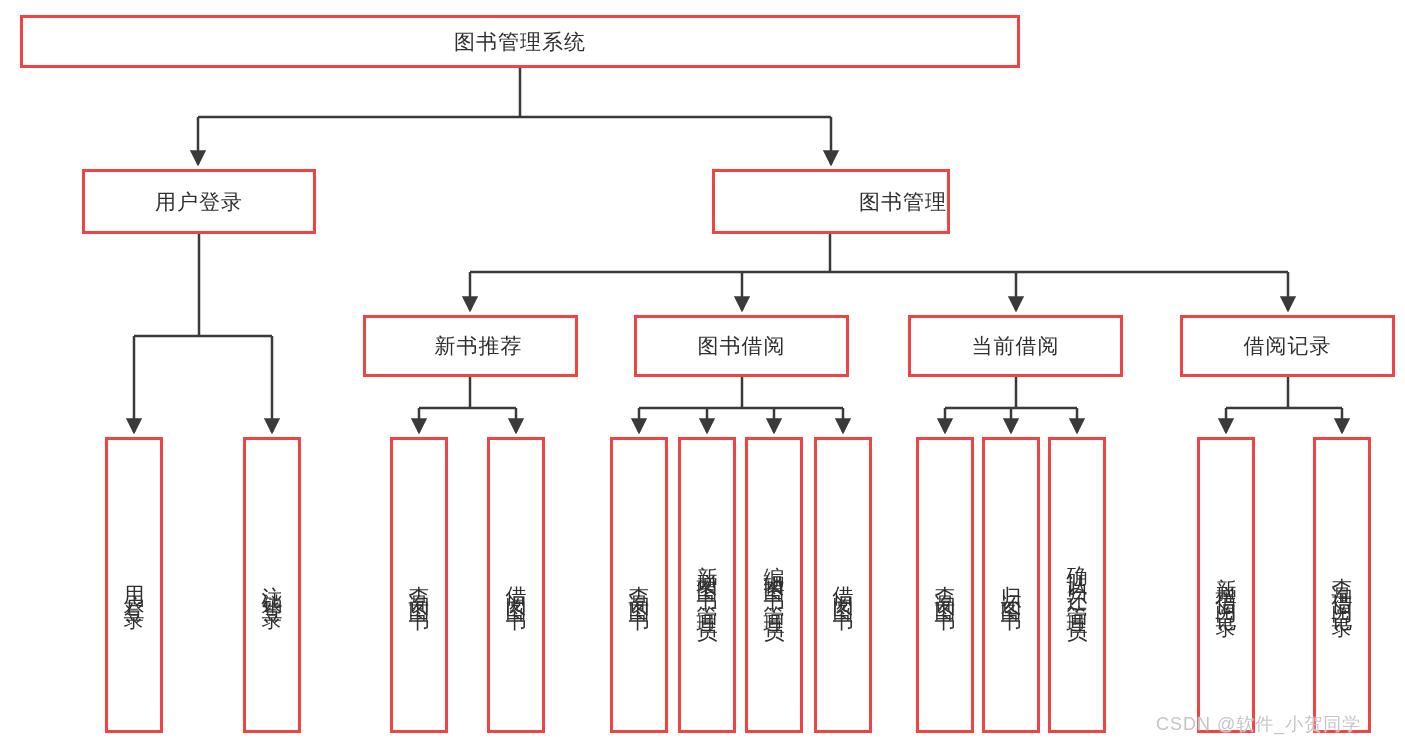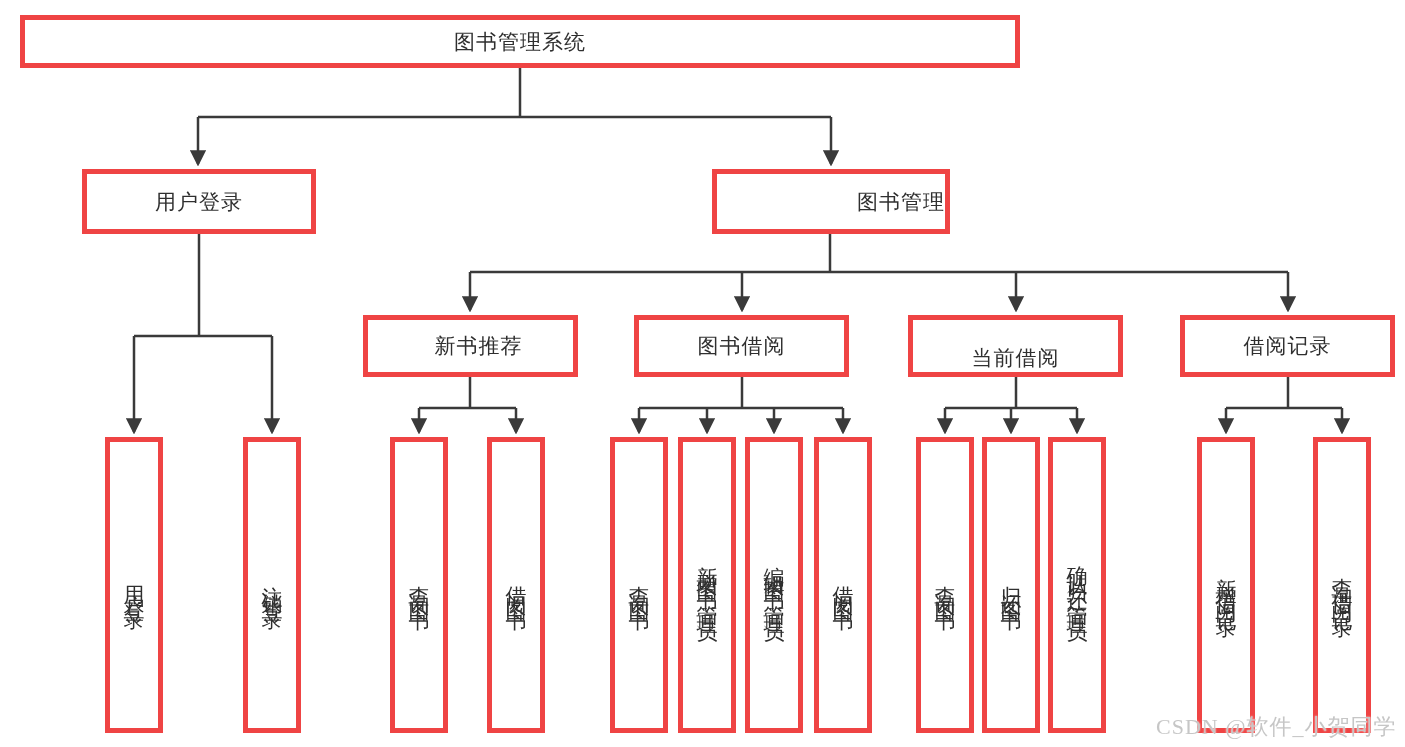--- a/index.html
+++ b/index.html
@@ -8,21 +8,21 @@
     position:relative;
     width:1405px;height:747px;
     background:#ffffff;
     overflow:hidden;
   }
   .wires{position:absolute;left:0;top:0;z-index:1;}
   .node{
     position:absolute;
     box-sizing:border-box;
     background:#ffffff;
-    border:5px solid #ef4444;
+    border:3px solid #ef4444;
     color:#2f2f2f;
     display:flex;
     align-items:center;
     justify-content:center;
     z-index:2;
   }
   .hbox{
     font-size:21px;
     letter-spacing:1px;
   }
@@ -33,26 +33,25 @@
     writing-mode:vertical-rl;
     text-orientation:mixed;
     letter-spacing:8px;
     white-space:nowrap;
   }
   .watermark{
     position:absolute;
     left:1156px;
     top:712px;
     z-index:3;
-    font-size:22px;
+    font-size:18px;
     color:#c6c6c6;
     letter-spacing:1px;
     text-shadow:0 0 2px #ffffff;
     white-space:nowrap;
-    font-family:Liberation Serif, serif;
   }
 </style>
 </head>
 <body>
 
 <div class="canvas">
 
   <svg class="wires" width="1405" height="747" viewBox="0 0 1405 747">
     <defs>
       <marker id="arw" viewBox="0 0 10 10" refX="8.5" refY="5" markerWidth="6.5" markerHeight="6.5" orient="auto">
@@ -113,21 +112,21 @@
   <div class="node hbox" style="left:712px;top:169px;width:238px;height:65px;justify-content:flex-end;">
     <span>图书管理</span>
   </div>
 
   <div class="node hbox" style="left:363px;top:315px;width:215px;height:62px;padding-left:16px;">
     <span>新书推荐</span>
   </div>
   <div class="node hbox" style="left:634px;top:315px;width:215px;height:62px;">
     <span>图书借阅</span>
   </div>
-  <div class="node hbox" style="left:908px;top:315px;width:215px;height:62px;align-items:flex-end;">
+  <div class="node hbox" style="left:908px;top:315px;width:215px;height:62px;">
     <span>当前借阅</span>
   </div>
   <div class="node hbox" style="left:1180px;top:315px;width:215px;height:62px;">
     <span>借阅记录</span>
   </div>
 
   <div class="node vbox" style="left:105px;top:437px;width:58px;height:296px;">
     <span class="vtext">用户登录</span>
   </div>
   <div class="node vbox" style="left:243px;top:437px;width:58px;height:296px;">

